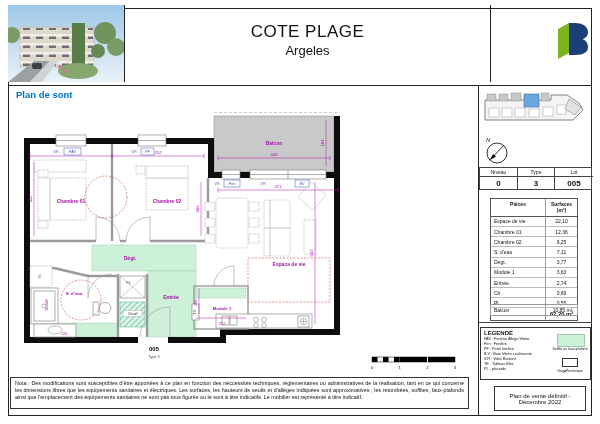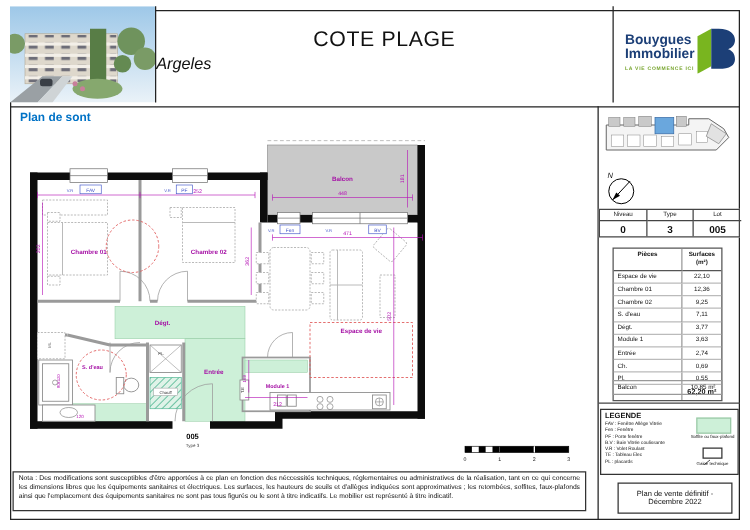--- a/index.html
+++ b/index.html
@@ -2,21 +2,21 @@
 <html><head>
 <meta charset="utf-8">
 <style>
   html,body{margin:0;padding:0;background:#fff;}
   .page{position:relative;width:600px;height:424px;background:#fff;
         font-family:"Liberation Sans",sans-serif;overflow:hidden;}
   .abs{position:absolute;}
   .frame{border:1px solid #222;box-sizing:border-box;}
   
   .title-main{font-size:17px;letter-spacing:.5px;color:#111;text-align:center;}
-  .title-sub{font-size:13px;color:#111;text-align:left;margin-top:1px;font-style:italic;}
+  .title-sub{font-size:13px;color:#111;text-align:center;margin-top:1px;}
   .logo-word{font-size:11px;font-weight:bold;color:#1c3f77;line-height:11px;}
   .logo-tag{font-size:4px;color:#76a42c;letter-spacing:.6px;margin-top:3px;font-weight:bold;}
   .plan-title{color:#0072c6;font-weight:bold;font-size:9.5px;}
   
   .utable{display:grid;grid-template-columns:38px 37px 38px;border:1px solid #444;box-sizing:border-box;background:#fff;}
   .utable .h{font-size:5px;color:#222;text-align:center;border-bottom:1px solid #444;border-right:1px solid #444;padding:1px 0;}
   .utable .v{font-size:8px;font-weight:600;color:#111;text-align:center;border-right:1px solid #444;padding:2px 0 1px;}
   .utable .last{border-right:none;}
   .ptable{border:1px solid #555;box-sizing:border-box;background:#fff;}
   .prow{display:grid;grid-template-columns:55px 31px;}
@@ -95,25 +95,20 @@
         <circle cx="58" cy="66" r="2" fill="#c87f9a"></circle>
       </svg>
     </div>
 
     <div class="abs" style="left:117px;top:17px;width:365px;">
       <div class="title-main">COTE PLAGE</div>
       <div class="title-sub">Argeles</div>
     </div>
 
     <div class="abs" style="left:482px;top:0;width:102px;height:77px;border-left:1px solid #222;box-sizing:border-box;">
-      <div class="abs" style="left:9px;top:22px;">
-        <div class="logo-word">Bouygues</div>
-        <div class="logo-word">Immobilier</div>
-        <div class="logo-tag">LA VIE COMMENCE ICI</div>
-      </div>
       <svg class="abs" style="left:66px;top:16px;" width="32" height="38" viewBox="0 0 32 38">
         <polygon points="1,8 12,2 12,32 1,38" fill="#79b51f"></polygon>
         <path d="M12,2 H18 C27,2 31,6.5 31,11 C31,15 28.5,17.3 25.5,18.3 C29,19.3 31,22.3 31,26.3 C31,31 27,34 18,34 H12 Z" fill="#1c3f77"></path>
       </svg>
     </div>
   </div>
   <div class="abs" style="left:8px;top:85px;width:584px;height:1px;background:#222;"></div>
 
   <div class="abs plan-title" style="left:16px;top:89px;">Plan de sont</div>
 

